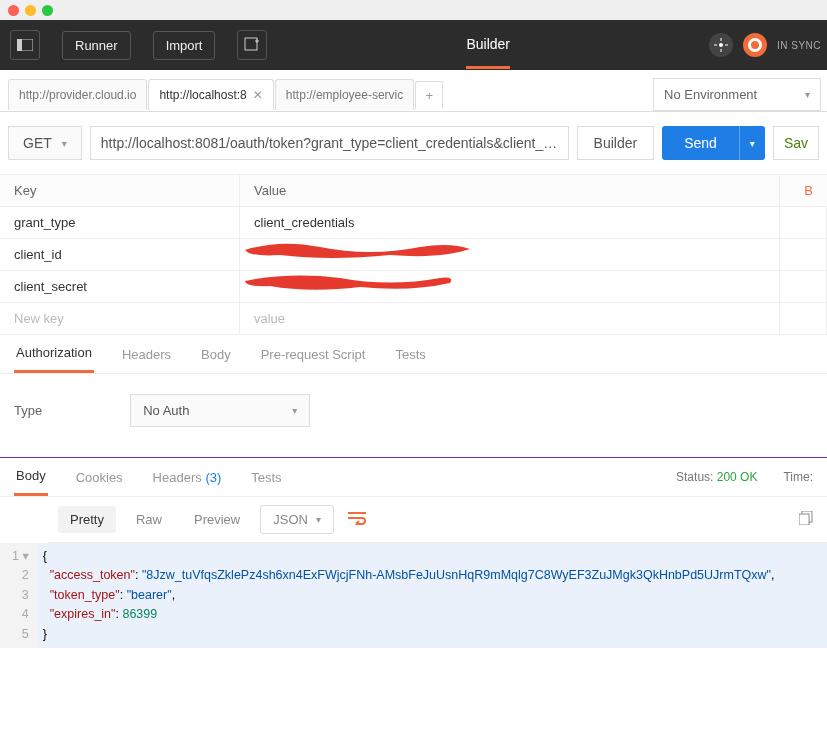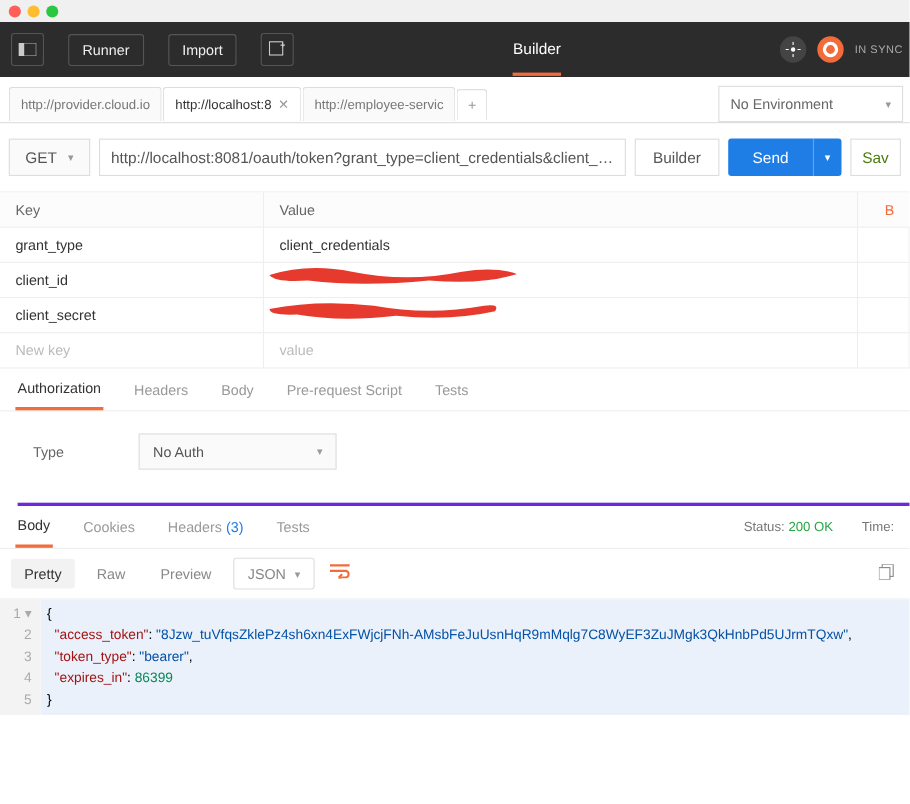--- a/index.html
+++ b/index.html
@@ -56,26 +56,26 @@
 
 .midtabs, .restabs { display: flex; gap: 26px; padding: 0 14px; border-bottom: 1px solid #eee; align-items: center; }
 .midtab, .restab { padding: 10px 2px; font-size: 13px; color: #999; cursor: pointer; }
 .midtab.active, .restab.active { color: #333; border-bottom: 3px solid #f26b3a; }
 .countbadge { color: #1f7de6; }
 .restabs .spacer { flex: 1; }
 .meta { font-size: 12px; color: #777; }
 .meta .ok { color: #28a745; }
 
 
-.authrow { padding: 20px 14px 30px; display: flex; align-items: center; gap: 68px; border-bottom: 3px solid #6d28d9; margin-left: 16px; }
+.authrow { padding: 20px 14px 30px; display: flex; align-items: center; gap: 88px; border-bottom: 1px solid #6d28d9; }
 .authrow label { font-size: 13px; color: #666; }
 .authsel { border: 1px solid #ddd; padding: 8px 12px; width: 180px; color: #555; display: flex; align-items: center; justify-content: space-between; background: #fafafa; }
 
 
-.resptool { display: flex; align-items: center; gap: 8px; padding: 8px 10px; border-bottom: 1px solid #eee; }
+.resptool { display: flex; align-items: center; gap: 8px; padding: 8px 10px; border-bottom: 1px solid #eee; margin-left: 48px; }
 .chip { padding: 6px 12px; font-size: 13px; color: #888; cursor: pointer; }
 .chip.active { background: #f2f2f2; color: #333; border-radius: 3px; }
 .chip.frame { border: 1px solid #ddd; border-radius: 3px; display: flex; align-items: center; gap: 8px; }
 .wrapicon { color: #f26b3a; font-size: 16px; padding: 0 6px; }
 .copyicon { margin-left: auto; color: #888; font-size: 14px; padding-right: 4px; }
 
 
 .codewrap { display: flex; font-family: Menlo, Consolas, monospace; font-size: 12.5px; line-height: 1.55; }
 .gutter { background: #f3f3f3; color: #aaa; text-align: right; padding: 4px 8px 4px 12px; user-select: none; }
 .code { flex: 1; padding: 4px 6px; background: #eaf1fb; white-space: pre; overflow-x: hidden; }

